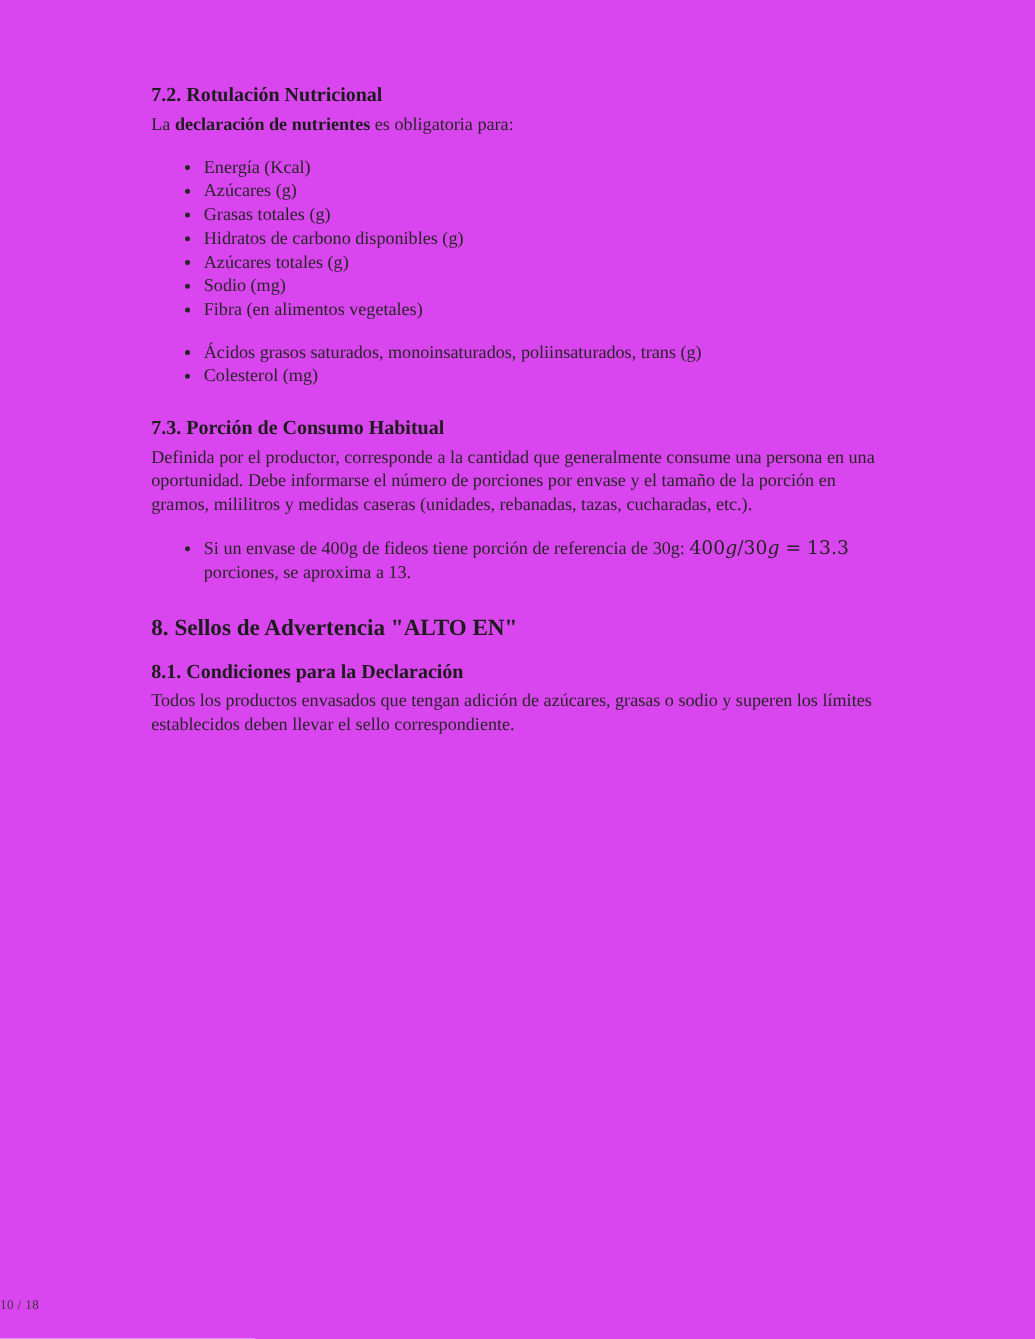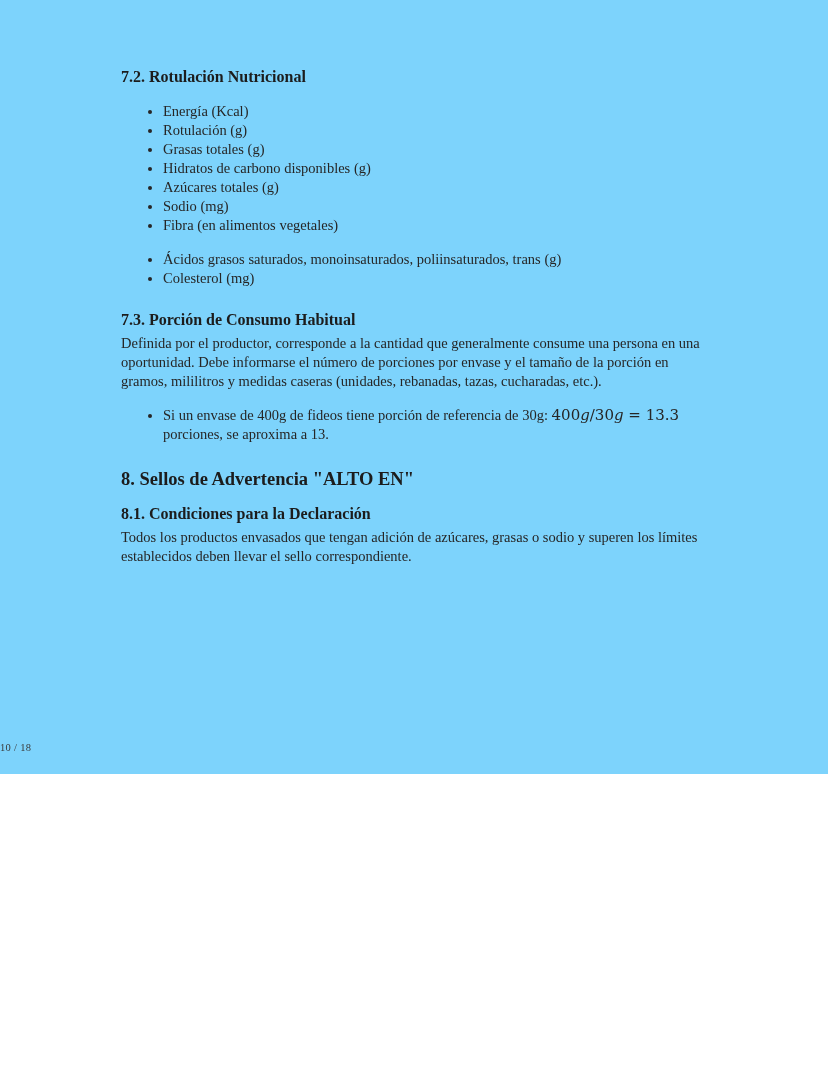--- a/index.html
+++ b/index.html
@@ -1,20 +1,20 @@
 <!DOCTYPE html>
 <html lang="es"><head>
 <meta charset="utf-8">
 <style>
   html, body { margin: 0; padding: 0; background: #ffffff; }
   .page {
     position: relative;
     width: 828px;
-    height: 774px;
-    background: #7dd3fc;
+    height: 1071px;
+    background: #d946ef;
     font-family: "Liberation Serif", serif;
     color: #262626;
     overflow: hidden;
   }
   .content {
     position: absolute;
     left: 121px;
     top: 66px;
     width: 592px;
     font-size: 14.5px;
@@ -61,24 +61,25 @@
   }
 </style>
 </head>
 <body>
 
 <div class="page">
   <main class="content">
 
     <h3 class="h-sub">7.2. Rotulación Nutricional</h3>
 
+    <p><span>La </span><strong>declaración de nutrientes</strong><span> es obligatoria para:</span></p>
 
     <ul>
       <li>Energía (Kcal)</li>
-      <li>Rotulación (g)</li>
+      <li>Azúcares (g)</li>
       <li>Grasas totales (g)</li>
       <li>Hidratos de carbono disponibles (g)</li>
       <li>Azúcares totales (g)</li>
       <li>Sodio (mg)</li>
       <li>Fibra (en alimentos vegetales)</li>
     </ul>
 
 
     <ul>
       <li>Ácidos grasos saturados, monoinsaturados, poliinsaturados, trans (g)</li>

